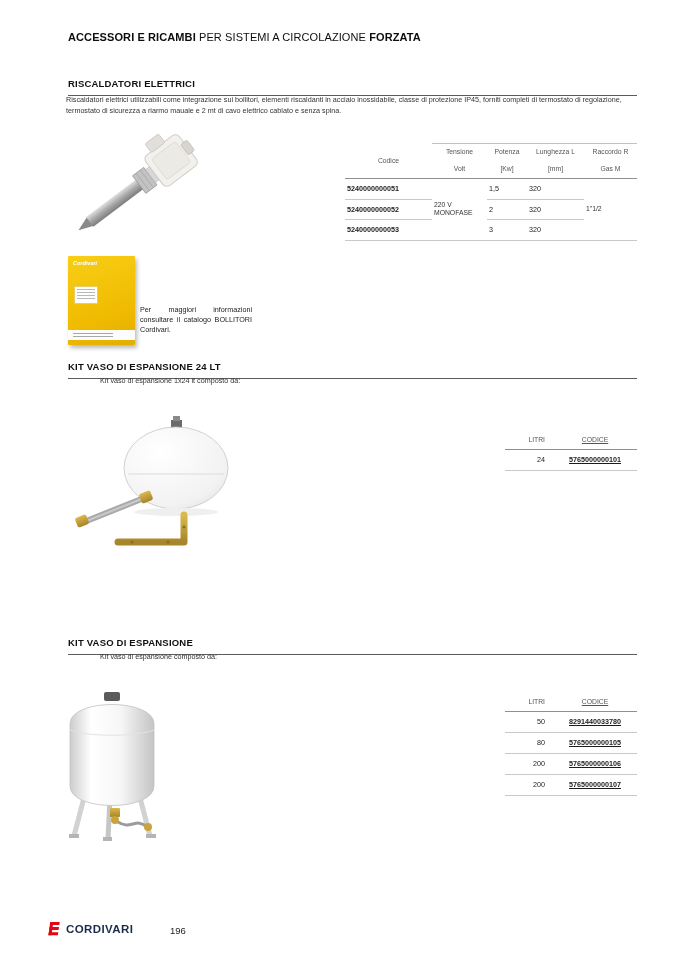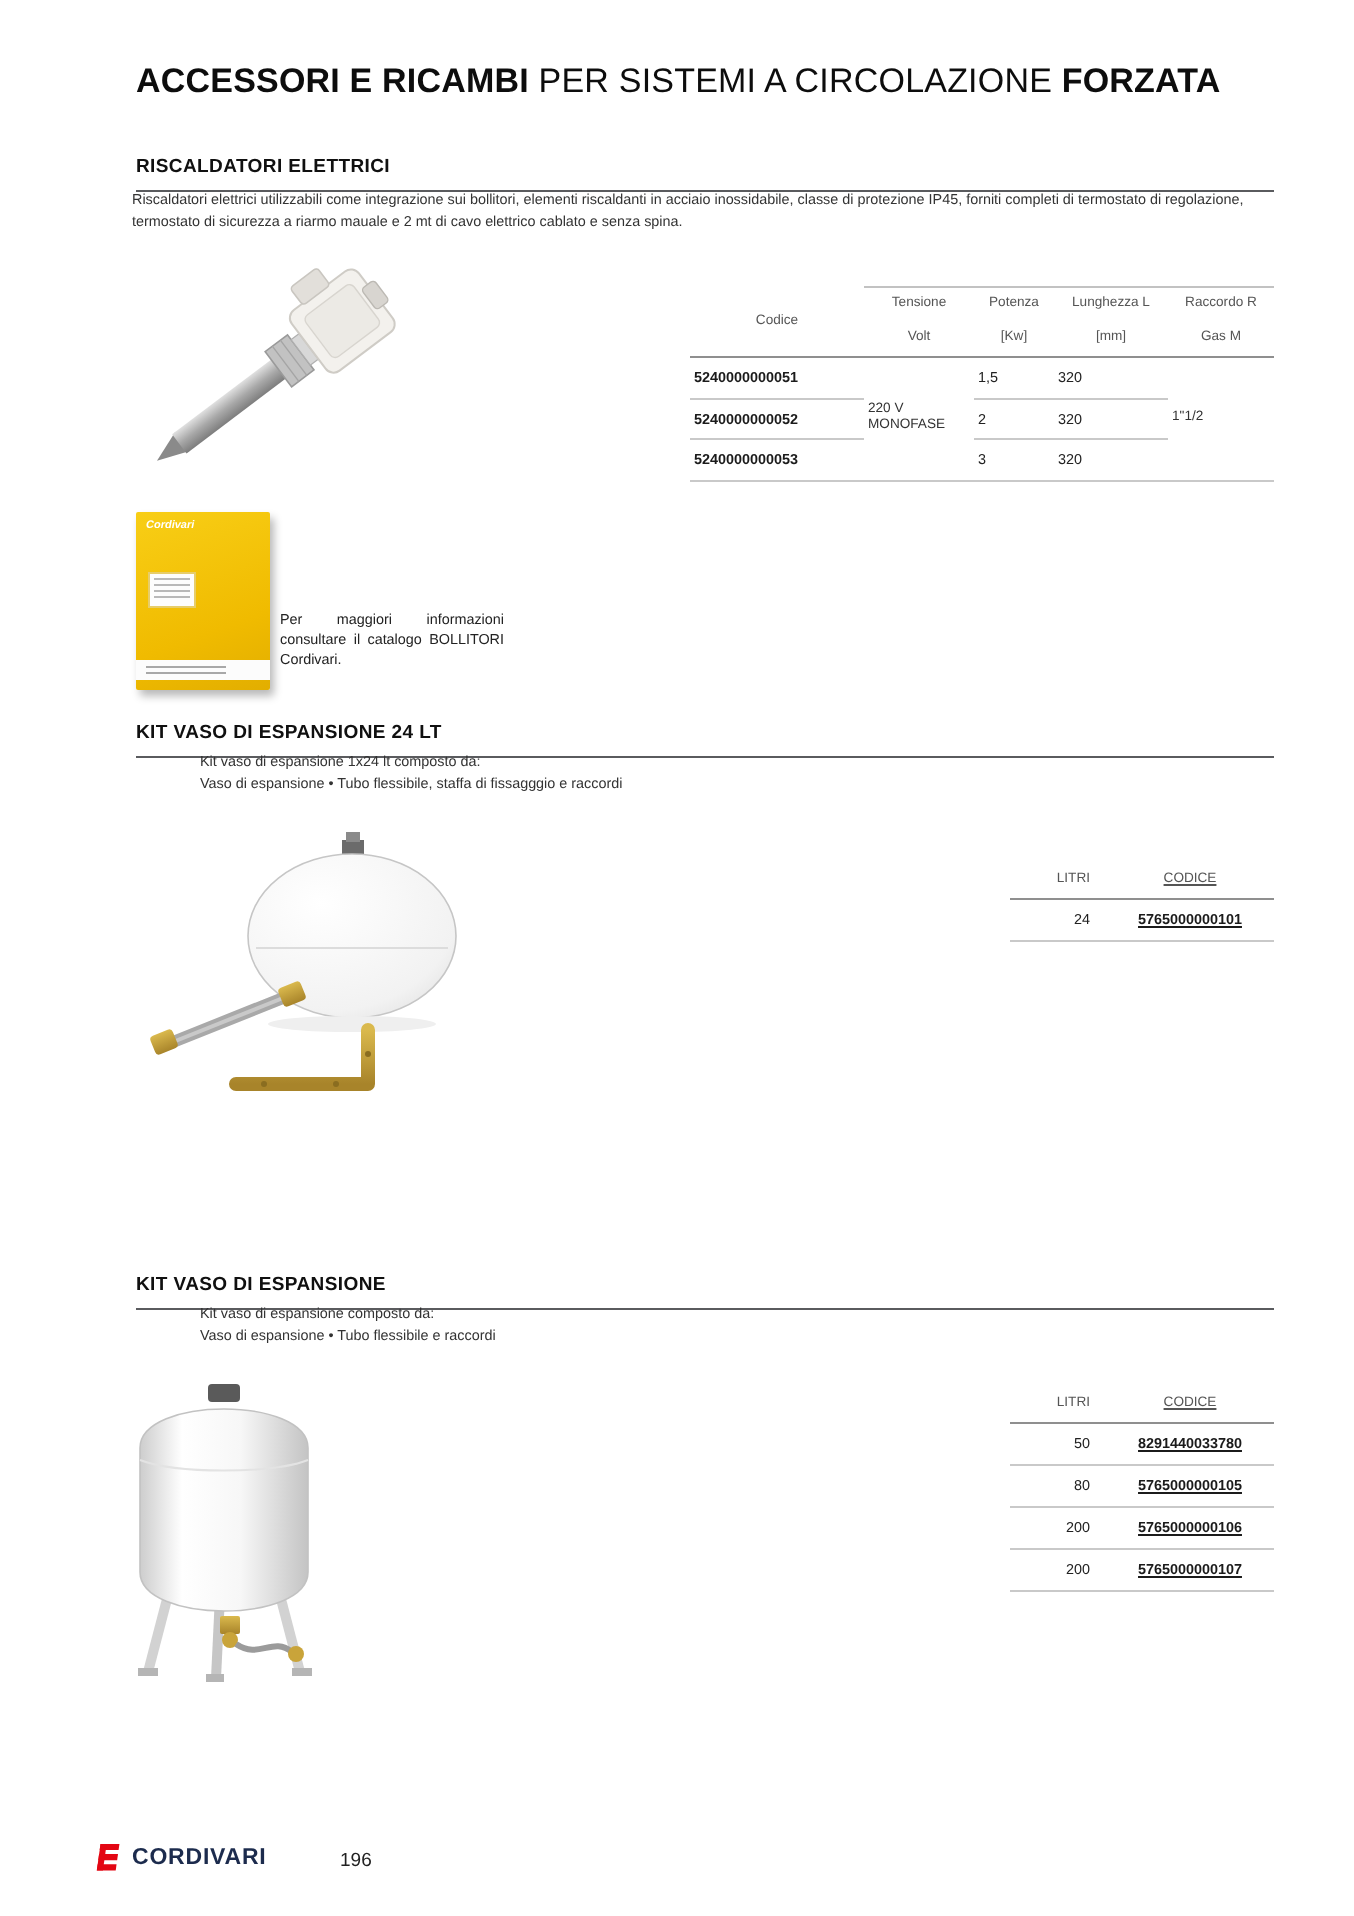--- a/index.html
+++ b/index.html
@@ -3,21 +3,21 @@
 <meta charset="utf-8">
 <style>
   * { margin:0; padding:0; box-sizing:border-box; }
   html,body { background:#ffffff; }
   .page {
     position:relative; width:677px; height:958px; background:#ffffff;
     font-family:"Liberation Sans","DejaVu Sans",sans-serif; color:#1a1a1a; overflow:hidden;
   }
   .b { font-weight:700; }
   .main-title {
-    position:absolute; left:68px; top:31px; font-size:17px; font-weight:400;
+    position:absolute; left:68px; top:31px; font-size:11px; font-weight:400;
     color:#0d0d0d; letter-spacing:0.1px; white-space:nowrap;
   }
   .section-head {
     position:absolute; left:68px; width:569px;
     border-bottom:1px solid #5a5b5e; padding-bottom:4px;
   }
   .section-title { font-size:9.5px; font-weight:700; letter-spacing:0.2px; color:#101010; }
   .body-text { position:absolute; left:66px; font-size:7.2px; line-height:10.5px; color:#333; }
   .desc1 { top:95px; width:571px; }
   .desc-line { position:absolute; left:68px; font-size:7.2px; line-height:10.5px; color:#333; width:460px;padding-left:32px; }
@@ -175,21 +175,20 @@
     <div class="ct-bottom">
         <div class="ct-bottom-lines"></div>
       </div>
   </div>
   <p class="note">Per maggiori informazioni consultare il catalogo BOLLITORI Cordivari.</p>
 
   <div class="section-head" style="top:356px">
     <span class="section-title">KIT VASO DI ESPANSIONE 24 LT</span>
   </div>
   <p class="desc-line" style="top:376px">Kit vaso di espansione 1x24 lt composto da:</p>
-  <p class="desc-line" style="top:386.5px">Vaso di espansione • Tubo flessibile, staffa di fissagggio e raccordi</p>
 
   <svg class="img-vessel24" viewBox="0 0 165 145">
     <defs>
       <radialGradient id="tankG" cx="0.35" cy="0.3" r="0.95">
         <stop offset="0" stop-color="#ffffff"></stop>
           <stop offset="0.7" stop-color="#f2f2f2"></stop>
           <stop offset="1" stop-color="#d9d9d9"></stop>
       </radialGradient>
       <linearGradient id="brassG" x1="0" y1="0" x2="0" y2="1">
         <stop offset="0" stop-color="#dab94d"></stop>
@@ -223,21 +222,20 @@
         <td class="litri">24</td>
         <td class="codice">5765000000101</td>
       </tr>
     </tbody>
   </table>
 
   <div class="section-head" style="top:632px">
     <span class="section-title">KIT VASO DI ESPANSIONE</span>
   </div>
   <p class="desc-line" style="top:652px">Kit vaso di espansione composto da:</p>
-  <p class="desc-line" style="top:662.5px">Vaso di espansione • Tubo flessibile e raccordi</p>
 
   <svg class="img-tank" viewBox="0 0 132 155">
     <defs>
       <linearGradient id="cylG" x1="0" y1="0" x2="1" y2="0">
         <stop offset="0" stop-color="#cdcdcd"></stop>
           <stop offset="0.25" stop-color="#ffffff"></stop>
         <stop offset="0.6" stop-color="#f7f7f7"></stop>
           <stop offset="1" stop-color="#c4c4c4"></stop>
       </linearGradient>
       <linearGradient id="brassG2" x1="0" y1="0" x2="0" y2="1">

